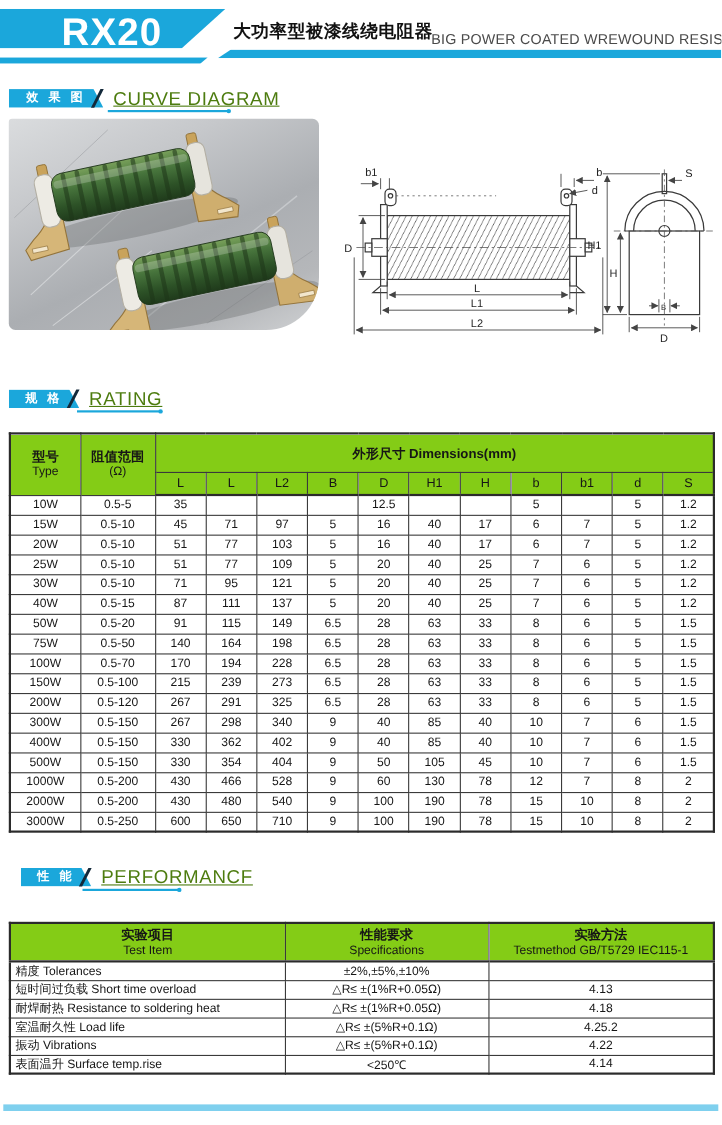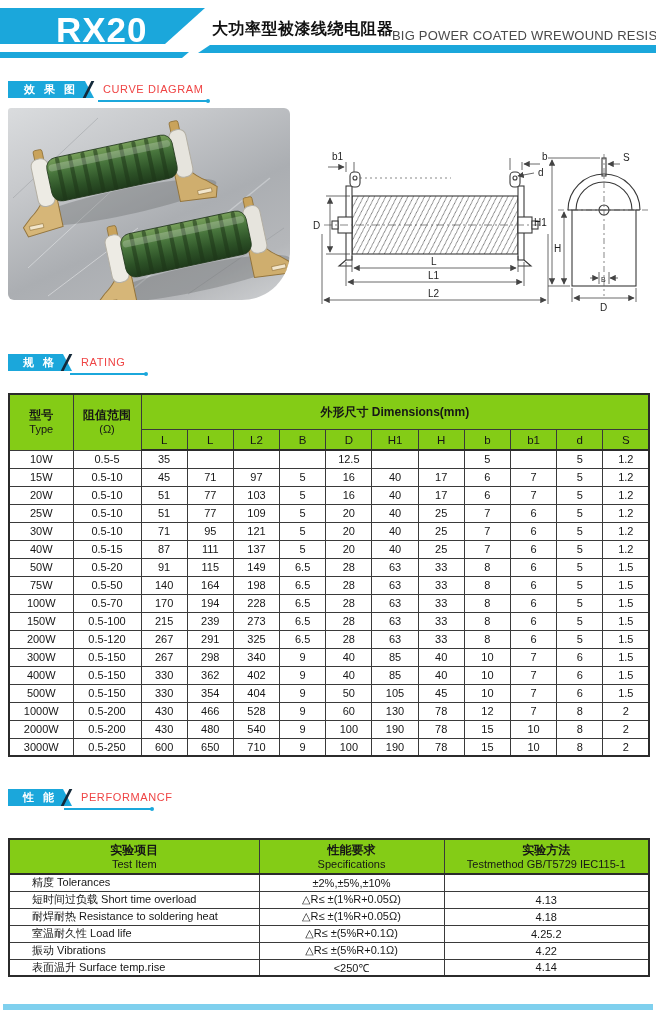--- a/index.html
+++ b/index.html
@@ -22,22 +22,22 @@
 
   
   .section-label{position:absolute;height:22px;}
   .sec-row{display:flex;align-items:flex-start;height:17px;}
   .badge{background:#1ba7db;color:#ffffff;font-size:11px;font-weight:bold;letter-spacing:3px;
          height:17px;line-height:17px;text-align:center;
          clip-path:polygon(0 0,calc(100% - 9px) 0,100% 100%,0 100%);}
   .badge.w3{width:86px;}
   .badge.w2{width:64px;}
   .slash{width:3px;height:17px;background:#13293a;transform:skewX(-27deg);margin-left:-7px;}
-  .sec-text{font-size:11px;color:#ef4444;margin-left:13px;line-height:17px;letter-spacing:.6px;
-            white-space:nowrap;}
+  .sec-text{font-size:17px;color:#4d7c0f;margin-left:13px;line-height:17px;letter-spacing:.6px;
+            white-space:nowrap;text-decoration:underline;}
   .sec-underline{position:absolute;height:2px;background:#1ba7db;top:19px;}
   .sec-underline::after{content:'';position:absolute;right:-2px;top:-1px;width:4px;height:4px;
             border-radius:50%;background:#1ba7db;}
 
   
   .photo{position:absolute;left:8px;top:108px;width:282px;height:192px;
          border-radius:3px 6px 48px 6px;overflow:hidden;
          background:linear-gradient(155deg,#dadcdE 0%,#c6c8cb 28%,#abaeb2 58%,#b5b7ba 82%,#cfd1d3 100%);}
   .photo svg{display:block;}
 
@@ -55,21 +55,21 @@
   .hdr-en{display:block;font-size:11px;line-height:13px;}
 
   .rating-table{position:absolute;left:8px;top:393px;width:640px;border:2px solid #2b2b2b;}
   .rating-table thead tr.r1 th{height:34px;}
   .rating-table thead tr.r2 th{height:19px;font-size:11.5px;border-bottom:2px solid #2b2b2b;}
   .rating-table tbody tr{height:18px;}
 
   .perf-table{position:absolute;left:8px;top:838px;width:640px;border:2px solid #2b2b2b;}
   .perf-table thead th{height:33px;border-bottom:2px solid #2b2b2b;}
   .perf-table tbody tr{height:17px;}
-  .perf-table tbody td.c0{text-align:left;padding-left:22px;}
+  .perf-table tbody td.c0{text-align:left;padding-left:4px;}
 
   
   .footer-bar{position:absolute;left:3px;top:1004px;width:650px;height:6px;background:#7fd0ee;}
 </style>
 </head>
 <body>
 
 <div class="page">
 
   <div class="banner">
@@ -520,21 +520,21 @@
           <td>190</td>
           <td>78</td>
           <td>15</td>
           <td>10</td>
           <td>8</td>
           <td>2</td>
         </tr>
       </tbody>
   </table>
 
-  <div class="section-label" style="left:8px;top:789px;">
+  <div class="section-label" style="left:19px;top:789px;">
     <div class="sec-row">
       <div class="badge w2">性 能</div>
       <div class="slash"></div>
       <div class="sec-text">PERFORMANCF</div>
     </div>
     <div class="sec-underline" style="left:56px;width:88px;"></div>
   </div>
 
   <table class="perf-table">
     <colgroup>

